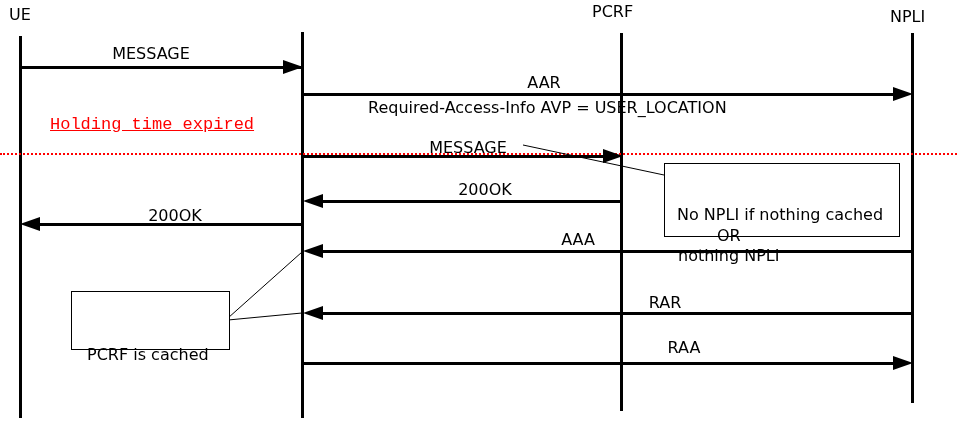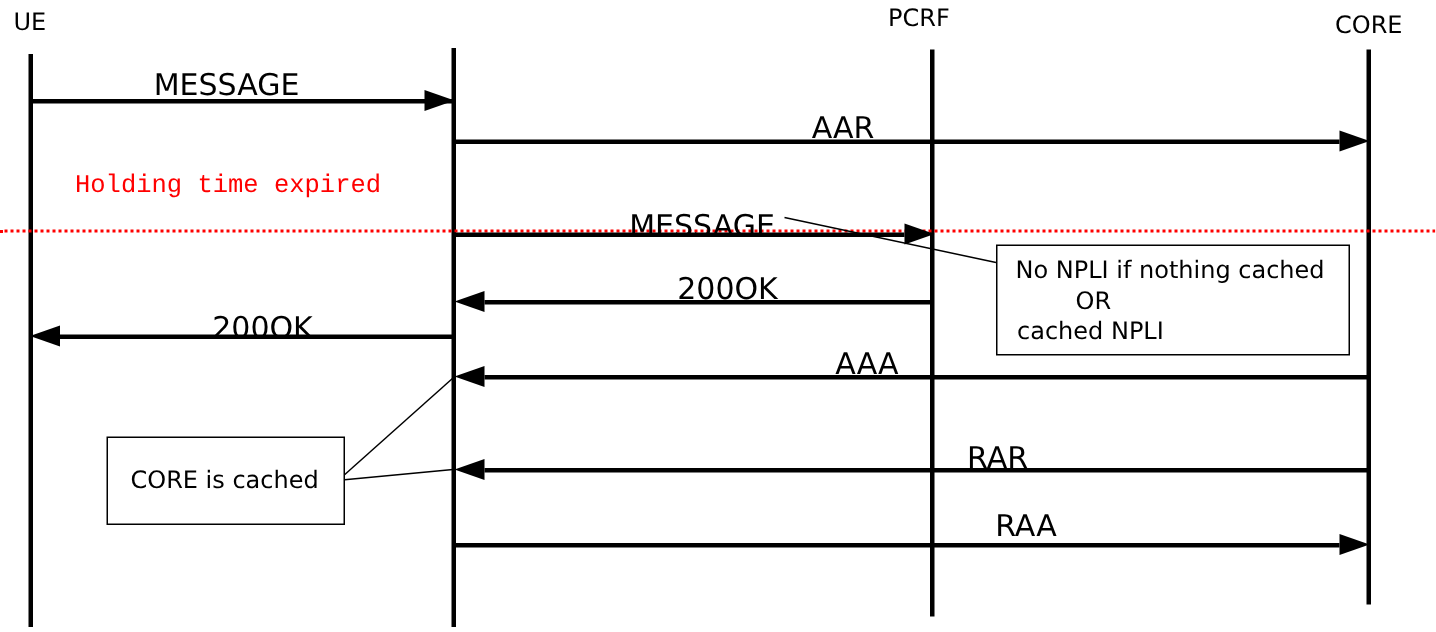--- a/index.html
+++ b/index.html
@@ -11,55 +11,56 @@
     position:relative;width:957px;height:418px;background:#ffffff;overflow:hidden;
     font-family:"DejaVu Sans", sans-serif;color:var(--ink);
   }
   .actor{position:absolute;font-size:16px;line-height:1.1;white-space:nowrap;}
   .lifeline{position:absolute;width:3px;background:var(--ink);}
   .mline{position:absolute;height:3px;background:var(--ink);z-index:3;}
   .head-r{position:absolute;width:0;height:0;border-top:7px solid transparent;
           border-bottom:7px solid transparent;border-left:20px solid var(--ink);z-index:3;}
   .head-l{position:absolute;width:0;height:0;border-top:7px solid transparent;
           border-bottom:7px solid transparent;border-right:20px solid var(--ink);z-index:3;}
-  .mlabel{position:absolute;transform:translateX(-50%);font-size:20px;line-height:1.1;
+  .mlabel{position:absolute;transform:translateX(-50%);font-size:16px;line-height:1.1;
           white-space:nowrap;z-index:4;}
   .avp{position:absolute;font-size:16px;line-height:1.2;white-space:nowrap;z-index:4;}
   .phase-divider{position:absolute;left:0;width:957px;height:0;
           border-top:2px dotted var(--marker_red);z-index:1;}
   .phase-label{position:absolute;font-family:"Liberation Mono", monospace;font-size:17px;
-          color:var(--marker_red);white-space:nowrap;z-index:4;}
+          color:var(--marker_red);white-space:nowrap;z-index:4;text-decoration:underline;}
   .note{position:absolute;background:#ffffff;border:1px solid var(--ink);z-index:5;}
-  .note-line{position:absolute;font-size:16px;line-height:1.15;white-space:nowrap;}
+  .note-line{position:absolute;font-size:16px;line-height:1.15;white-space:nowrap;margin-top:35px;}
   .connectors{position:absolute;left:0;top:0;z-index:2;pointer-events:none;}
 </style>
 </head>
 <body>
 
 <div class="diagram">
 
   <div class="actor" style="left:9px;top:6px">UE</div>
   <div class="actor" style="left:592px;top:3px">PCRF</div>
-  <div class="actor" style="left:890px;top:8px">CORE</div>
+  <div class="actor" style="left:890px;top:8px">NPLI</div>
 
   <div class="lifeline" style="left:19px;top:36px;height:385px"></div>
   <div class="lifeline" style="left:301px;top:32px;height:386px"></div>
   <div class="lifeline" style="left:620px;top:33px;height:378px"></div>
   <div class="lifeline" style="left:911px;top:33px;height:370px"></div>
 
   <div class="phase-divider" style="top:153px"></div>
   <div class="phase-label" style="left:50px;top:115px">Holding time expired</div>
 
   <div class="mlabel" style="left:151px;top:45px">MESSAGE</div>
   <div class="mline" style="left:20px;top:66px;width:283px"></div>
   <div class="head-r" style="left:283px;top:60px"></div>
 
-  <div class="mlabel" style="left:562px;top:74px">AAR</div>
+  <div class="mlabel" style="left:544px;top:74px">AAR</div>
   <div class="mline" style="left:302px;top:93px;width:591px"></div>
   <div class="head-r" style="left:893px;top:87px"></div>
+  <div class="avp" style="left:368px;top:98px">Required-Access-Info AVP = USER_LOCATION</div>
 
   <div class="mlabel" style="left:468px;top:139px">MESSAGE</div>
   <div class="mline" style="left:302px;top:155px;width:301px"></div>
   <div class="head-r" style="left:603px;top:149px"></div>
 
   <div class="mlabel" style="left:485px;top:181px">200OK</div>
   <div class="mline" style="left:323px;top:200px;width:297px"></div>
   <div class="head-l" style="left:303px;top:194px"></div>
 
   <div class="mlabel" style="left:175px;top:207px">200OK</div>
@@ -80,20 +81,20 @@
 
   <svg class="connectors" width="957" height="421">
     <line x1="523" y1="145" x2="664" y2="175" stroke="#000" stroke-width="1"></line>
     <line x1="228" y1="318" x2="302" y2="252" stroke="#000" stroke-width="1"></line>
     <line x1="228" y1="320" x2="302" y2="313" stroke="#000" stroke-width="1"></line>
   </svg>
 
   <div class="note" style="left:664px;top:163px;width:234px;height:72px">
     <div class="note-line" style="left:12px;top:7px">No NPLI if nothing cached</div>
     <div class="note-line" style="left:52px;top:28px">OR</div>
-    <div class="note-line" style="left:13px;top:48px">cached NPLI</div>
+    <div class="note-line" style="left:13px;top:48px">nothing NPLI</div>
   </div>
 
   <div class="note" style="left:71px;top:291px;width:157px;height:57px">
-    <div class="note-line" style="left:15px;top:19px">CORE is cached</div>
+    <div class="note-line" style="left:15px;top:19px">PCRF is cached</div>
   </div>
 
 </div>
 
 </body></html>

